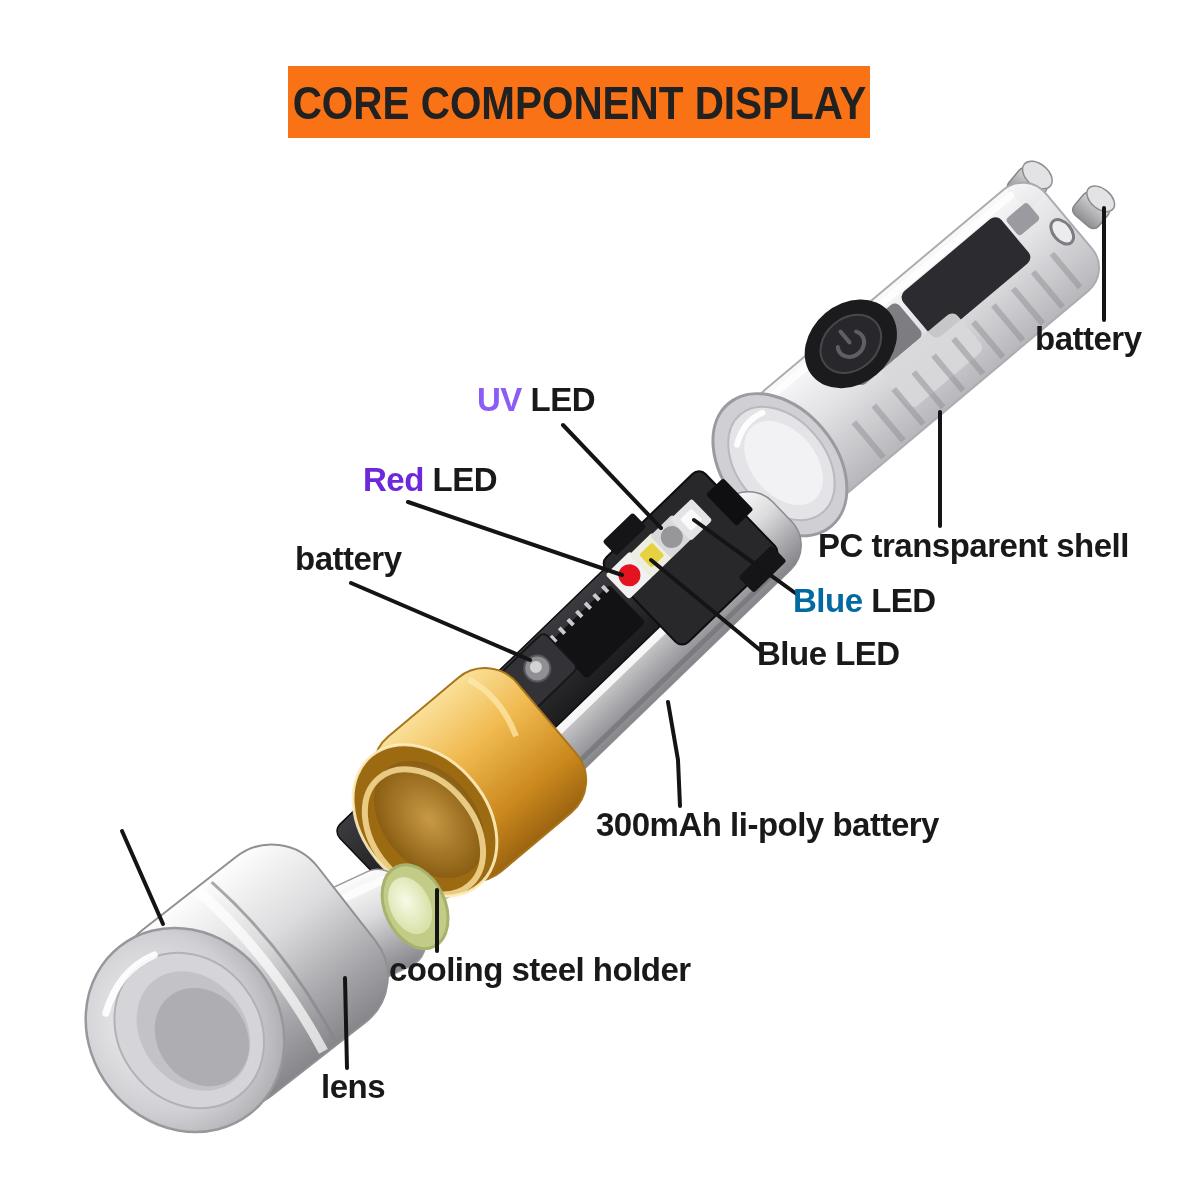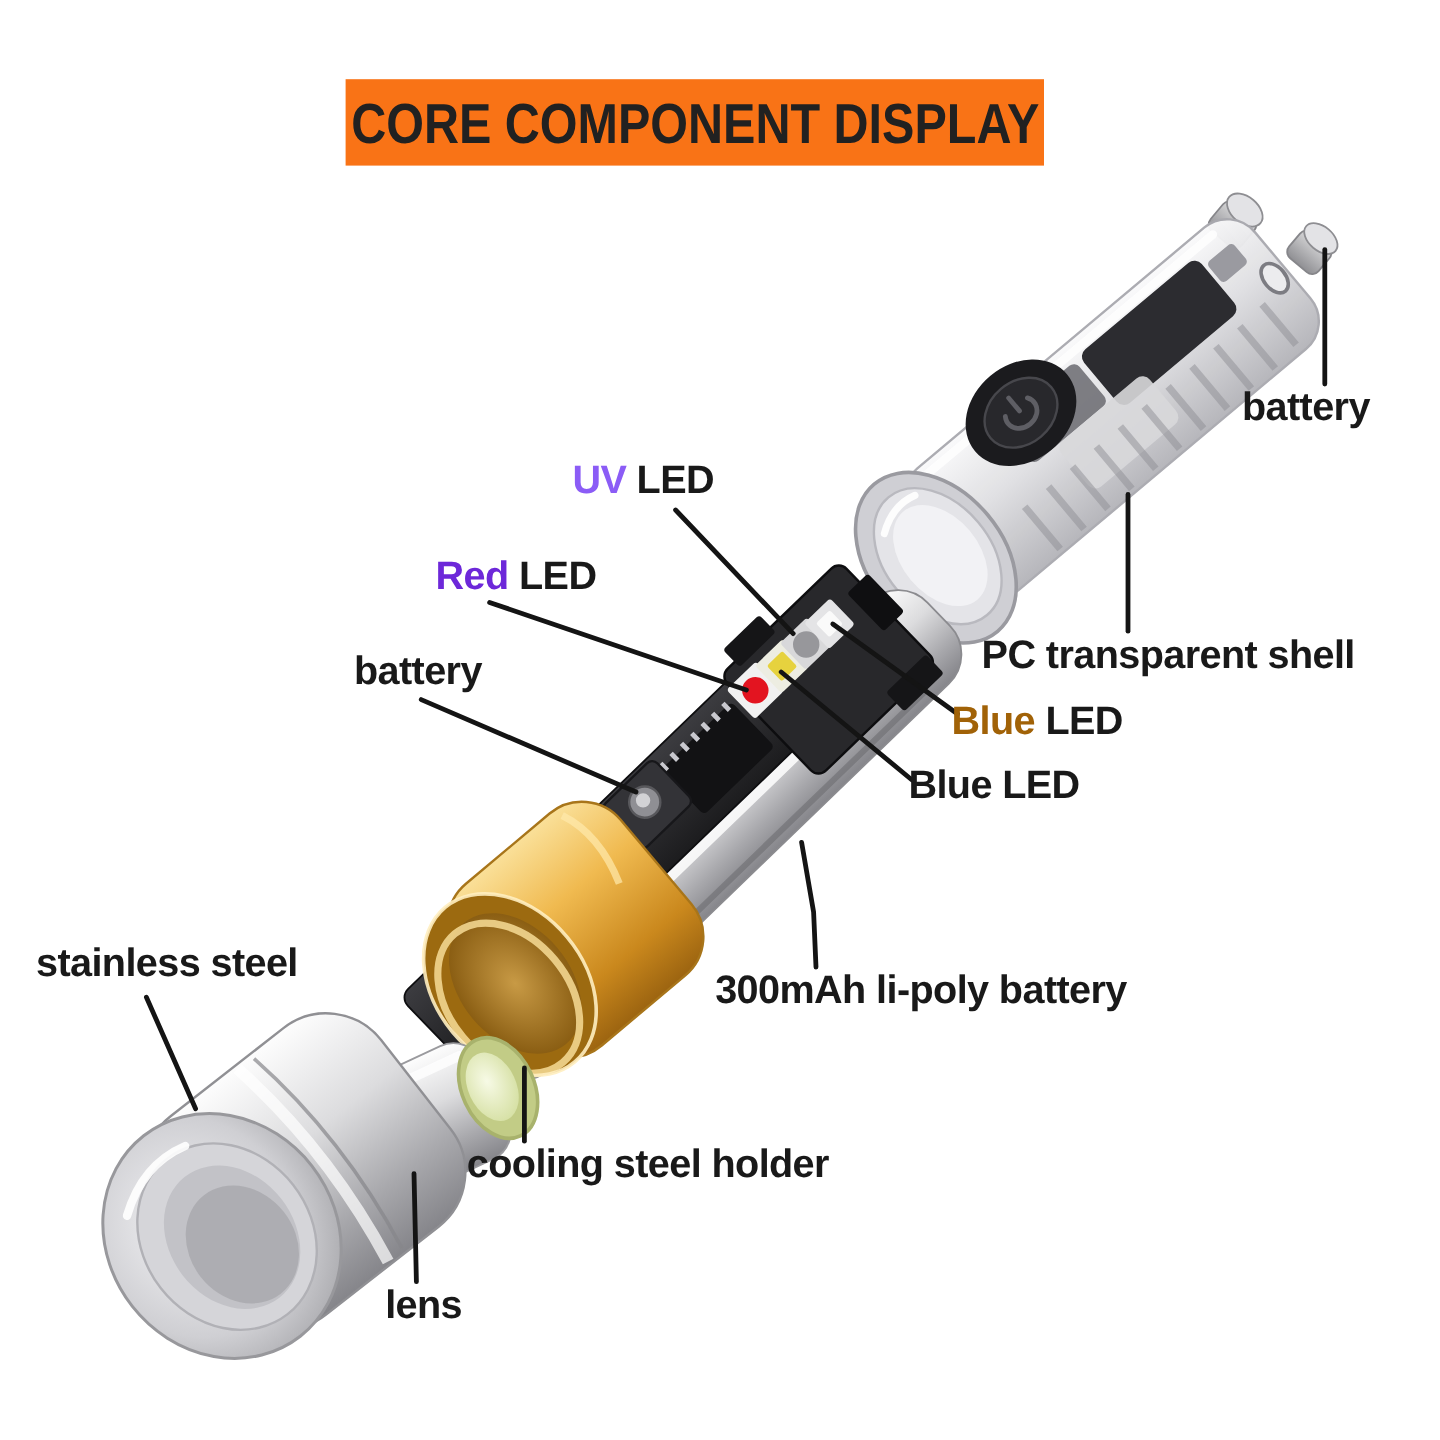--- a/index.html
+++ b/index.html
@@ -192,34 +192,31 @@
 
   <div class="lbl" style="left:295px;top:542px">
     <span>battery</span>
   </div>
 
   <div class="lbl" style="left:818px;top:529px">
     <span>PC transparent shell</span>
   </div>
 
   <div class="lbl" style="left:793px;top:584px">
-    <span style="color: #a16207;">Blue</span><span> LED</span>
+    <span style="color: #0369a1;">Blue</span><span> LED</span>
   </div>
 
   <div class="lbl" style="left:757px;top:637px">
     <span>Blue LED</span>
   </div>
 
   <div class="lbl" style="left:596px;top:808px">
     <span>300mAh li-poly battery</span>
   </div>
 
-  <div class="lbl" style="left:30px;top:785px">
-    <span>stainless steel</span>
-  </div>
 
   <div class="lbl" style="left:389px;top:953px">
     <span>cooling steel holder</span>
   </div>
 
   <div class="lbl" style="left:321px;top:1070px">
     <span>lens</span>
   </div>
 
 </div>

